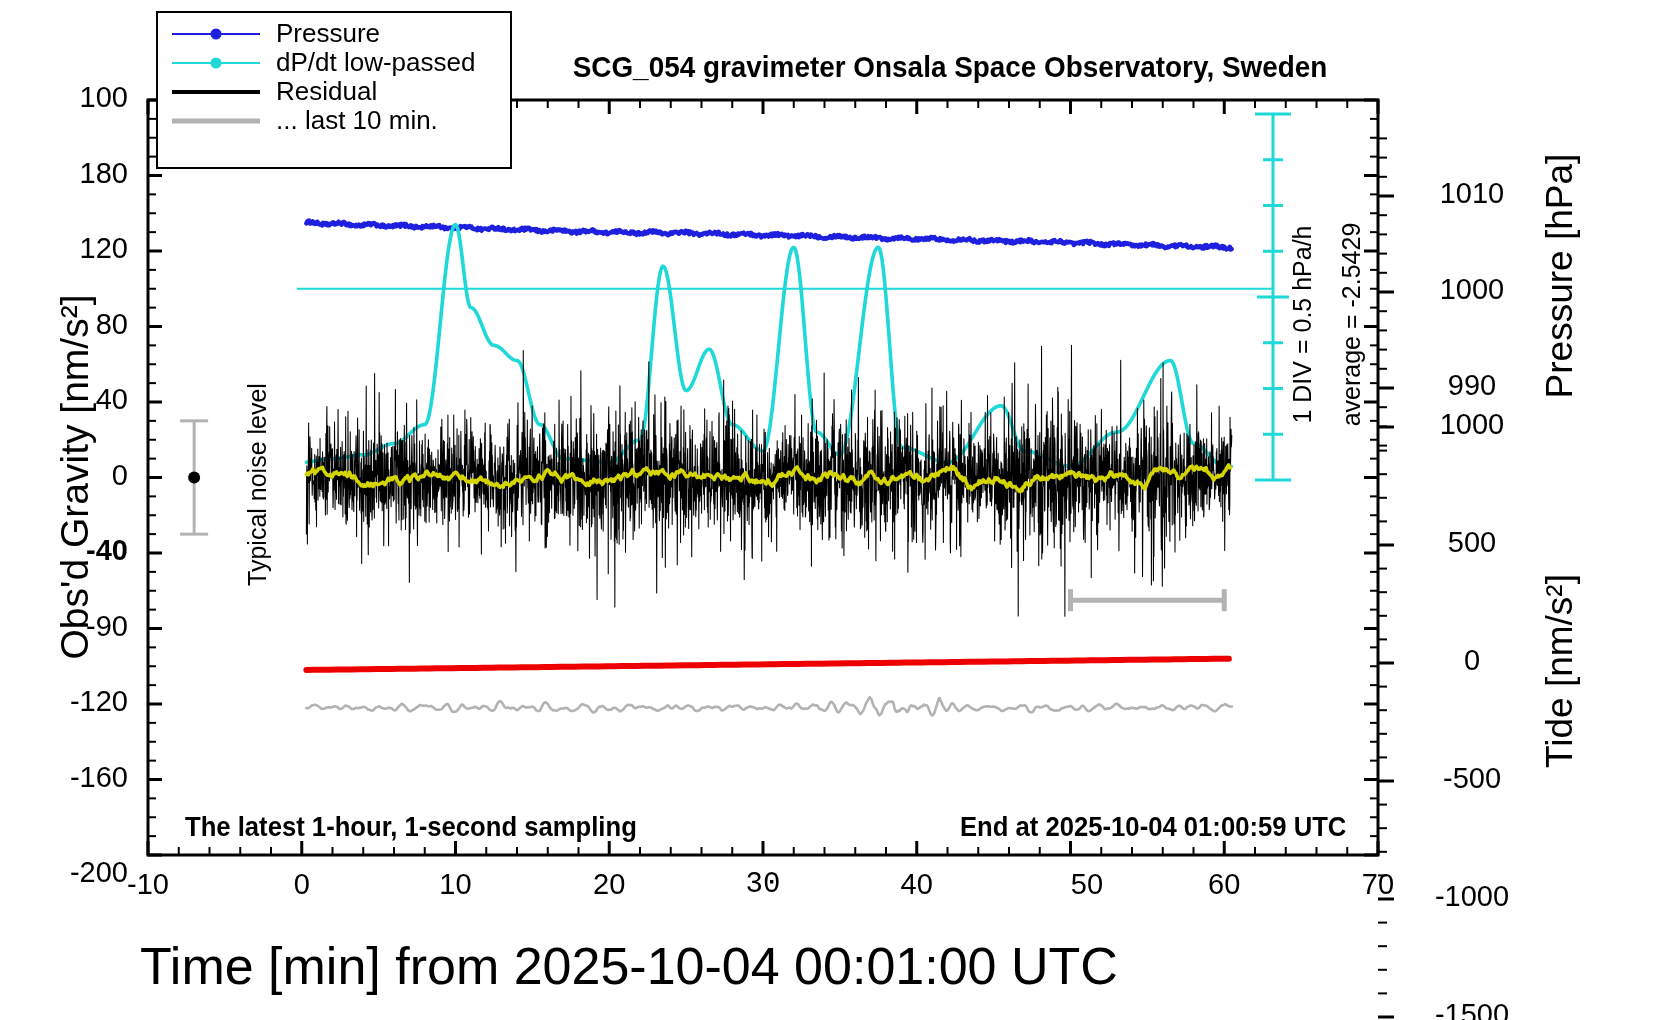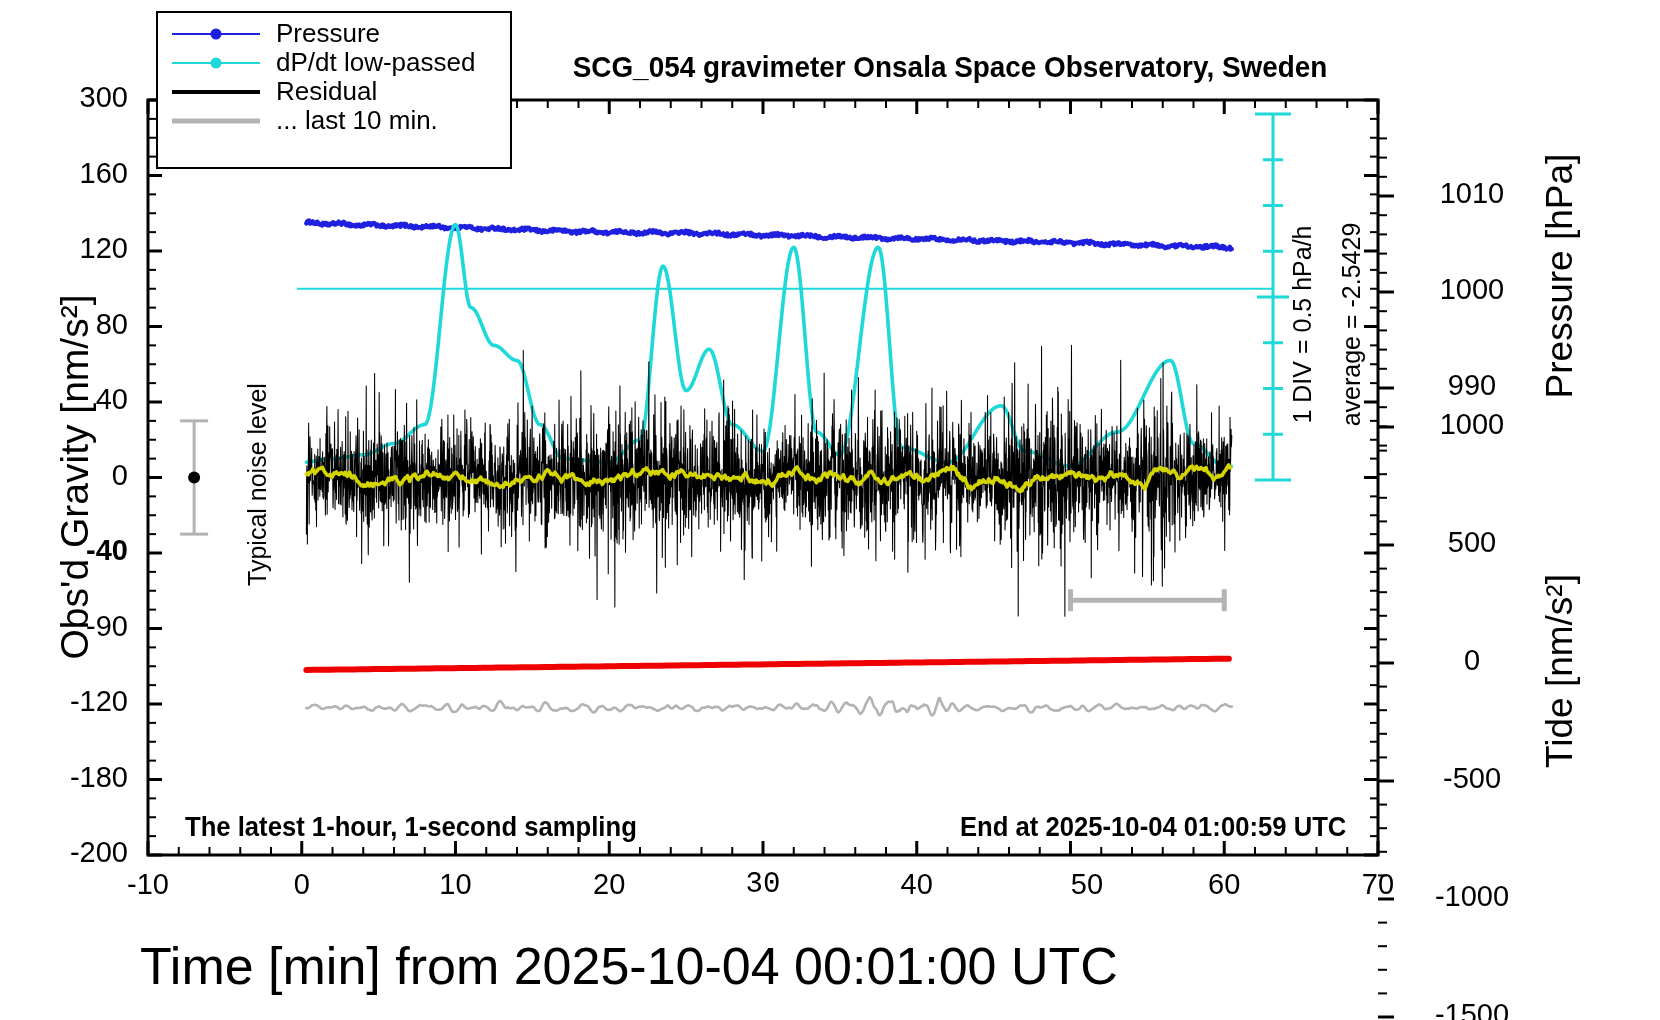--- a/index.html
+++ b/index.html
@@ -325,31 +325,31 @@
       <span class="lg-text">... last 10 min.</span>
     </div>
   </div>
 
   <div class="axtitle" id="ylabel-left">Obs'd Gravity [nm/s²]</div>
   <div class="axtitle" id="ylabel-p">Pressure [hPa]</div>
   <div class="axtitle" id="ylabel-t">Tide [nm/s²]</div>
   <div class="axtitle" id="xlabel">Time [min] from 2025-10-04 00:01:00 UTC</div>
 
   <div id="ticklabels">
-      <div class="tl tl-left" style="left: 18px; top: 81px;">300</div>
-      <div class="tl tl-left" style="left: 18px; top: 156.5px;">160</div>
+      <div class="tl tl-left" style="left: 18px; top: 81px;">100</div>
+      <div class="tl tl-left" style="left: 18px; top: 156.5px;">180</div>
       <div class="tl tl-left" style="left: 18px; top: 232px;">120</div>
       <div class="tl tl-left" style="left: 18px; top: 307.5px;">80</div>
       <div class="tl tl-left" style="left: 18px; top: 383px;">40</div>
       <div class="tl tl-left" style="left: 18px; top: 458.5px;">0</div>
       <div class="tl tl-left" style="left: 18px; top: 534px; font-weight: bold;">-40</div>
       <div class="tl tl-left" style="left: 18px; top: 609.5px;">-90</div>
       <div class="tl tl-left" style="left: 18px; top: 685px;">-120</div>
-      <div class="tl tl-left" style="left: 18px; top: 760.5px;">-180</div>
-      <div class="tl tl-left" style="left: 18px; top: 836px;">-200</div>
+      <div class="tl tl-left" style="left: 18px; top: 760.5px;">-160</div>
+      <div class="tl tl-left" style="left: 18px; top: 856px;">-200</div>
       <div class="tl tl-x" style="left: 93px; top: 868px;">-10</div>
       <div class="tl tl-x" style="left: 246.75px; top: 868px;">0</div>
       <div class="tl tl-x" style="left: 400.5px; top: 868px;">10</div>
       <div class="tl tl-x" style="left: 554.25px; top: 868px;">20</div>
       <div class="tl tl-x" style="left: 708px; top: 868px; font-family: Liberation Mono, monospace;">30</div>
       <div class="tl tl-x" style="left: 861.75px; top: 868px;">40</div>
       <div class="tl tl-x" style="left: 1032px; top: 868px;">50</div>
       <div class="tl tl-x" style="left: 1169.25px; top: 868px;">60</div>
       <div class="tl tl-x" style="left: 1323px; top: 868px;">70</div>
       <div class="tl tl-right" style="left: 1402px; top: 177px;">1010</div>

